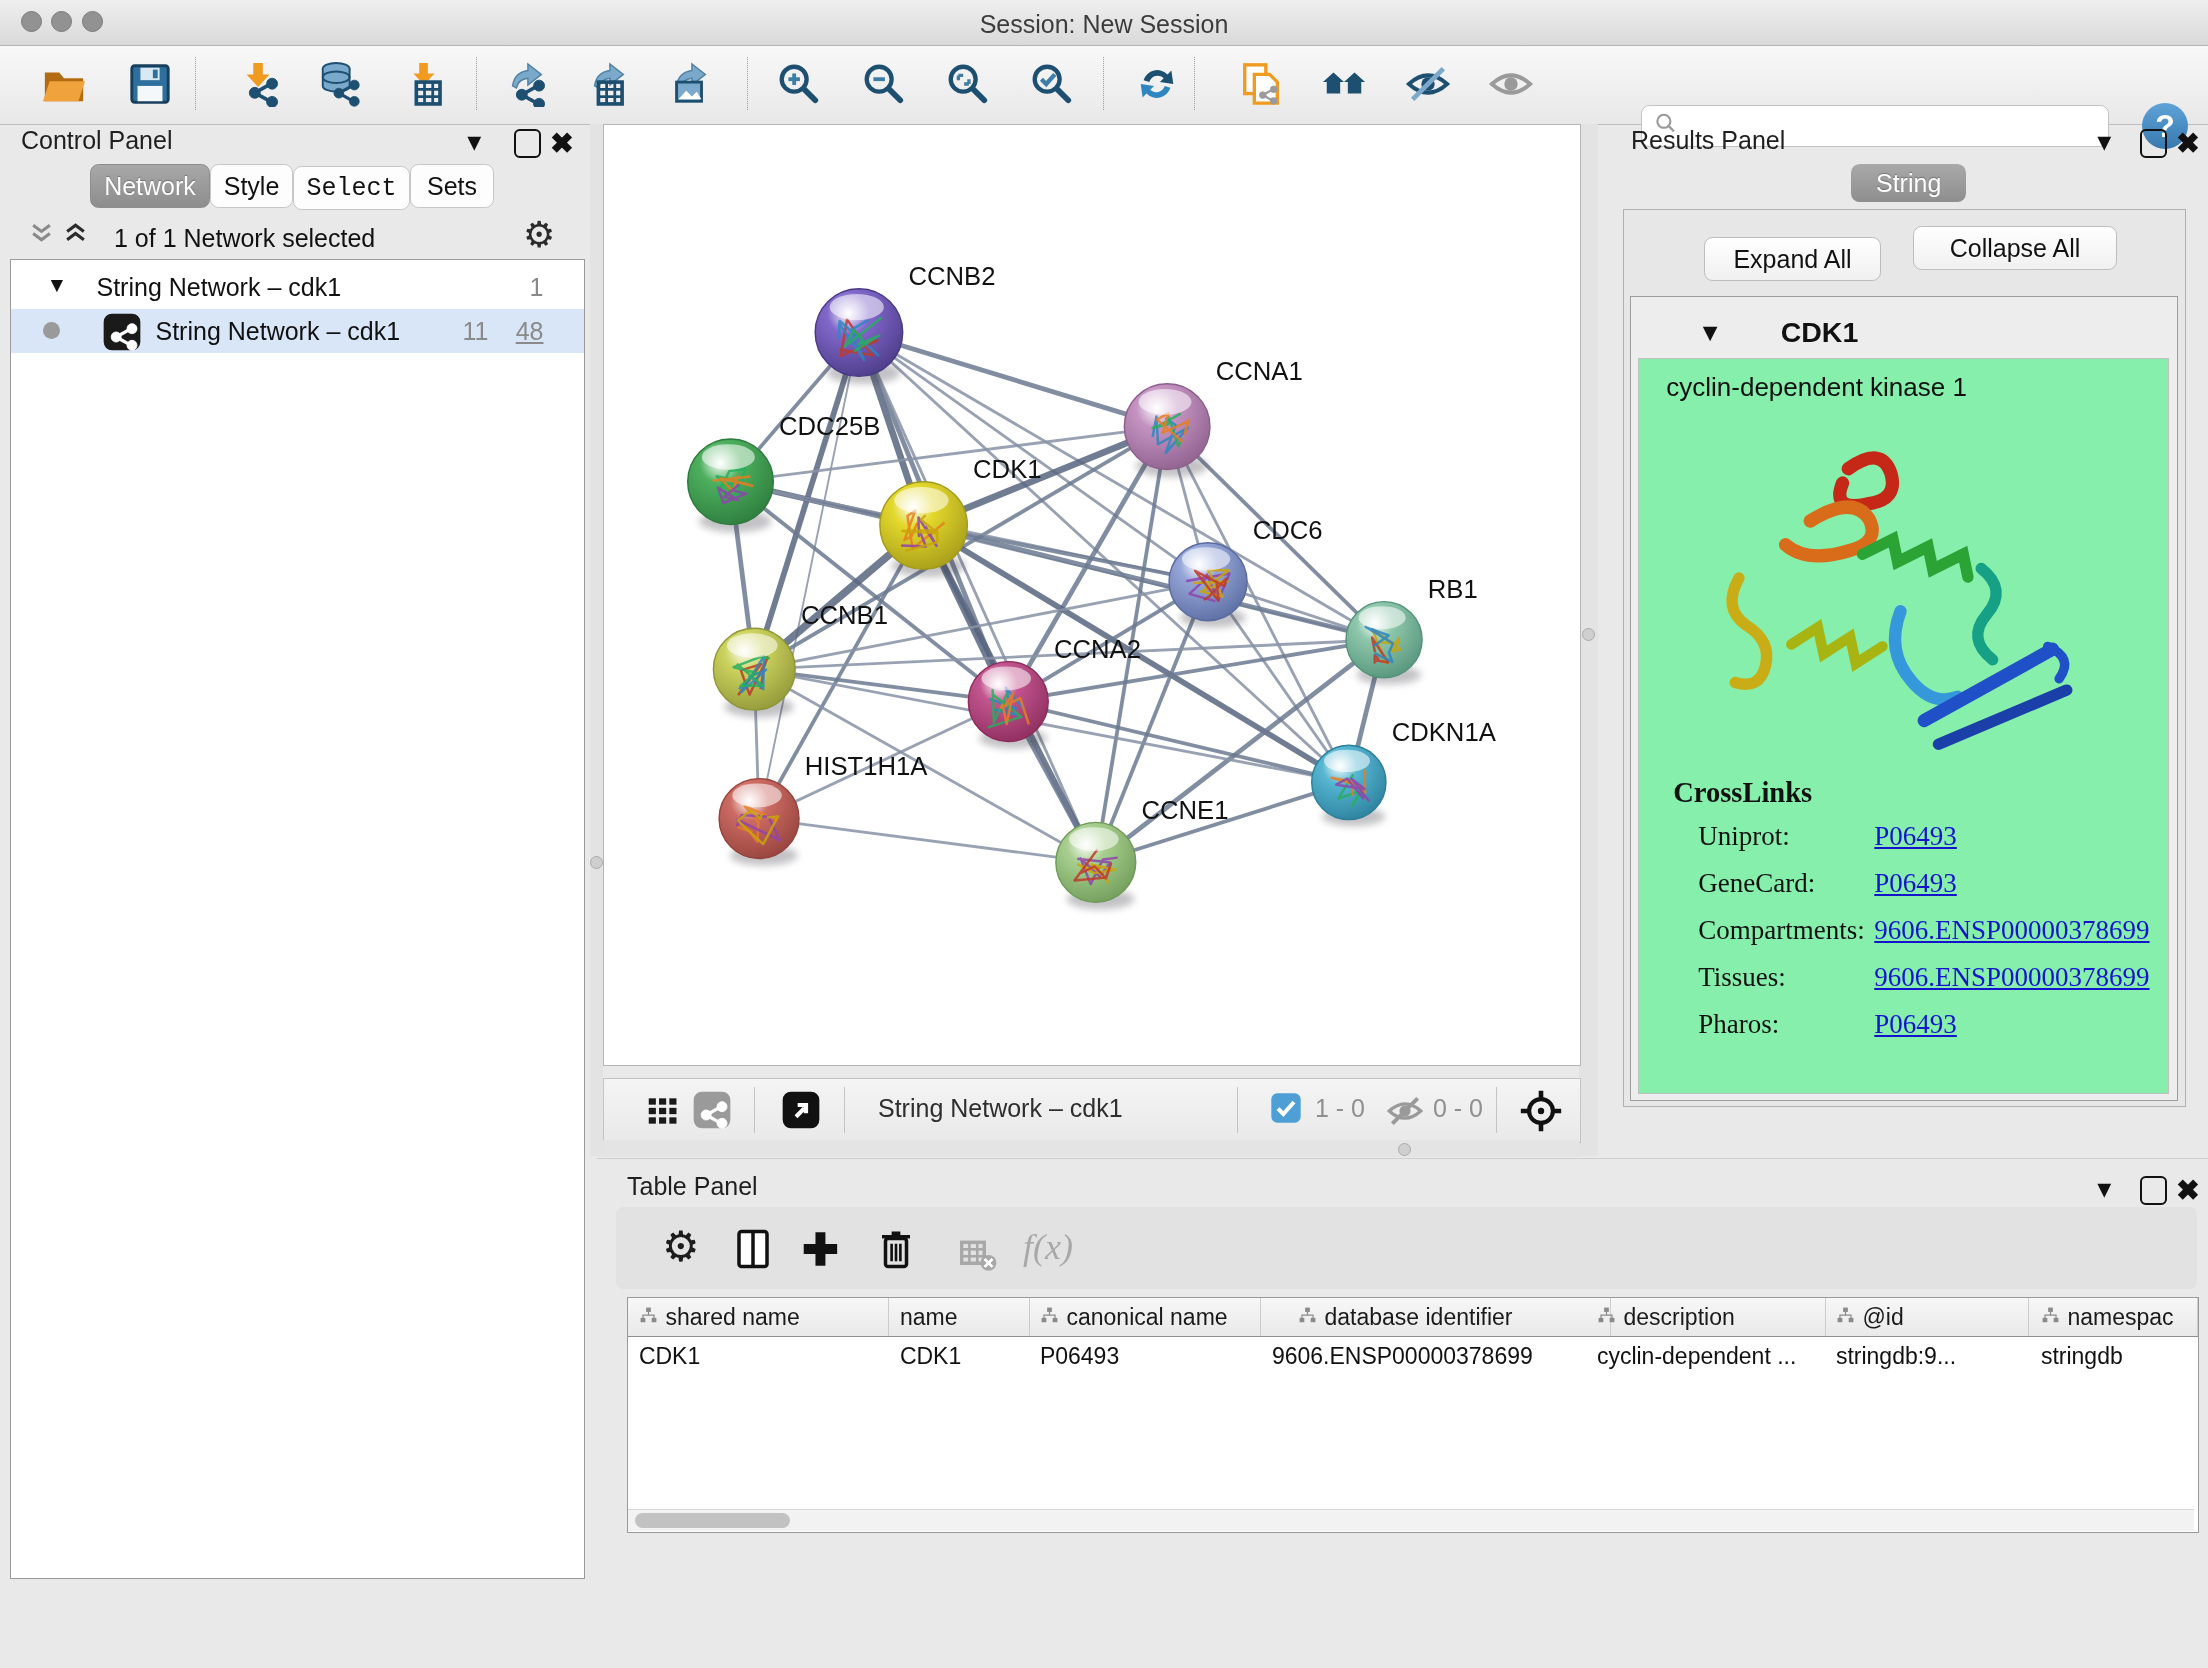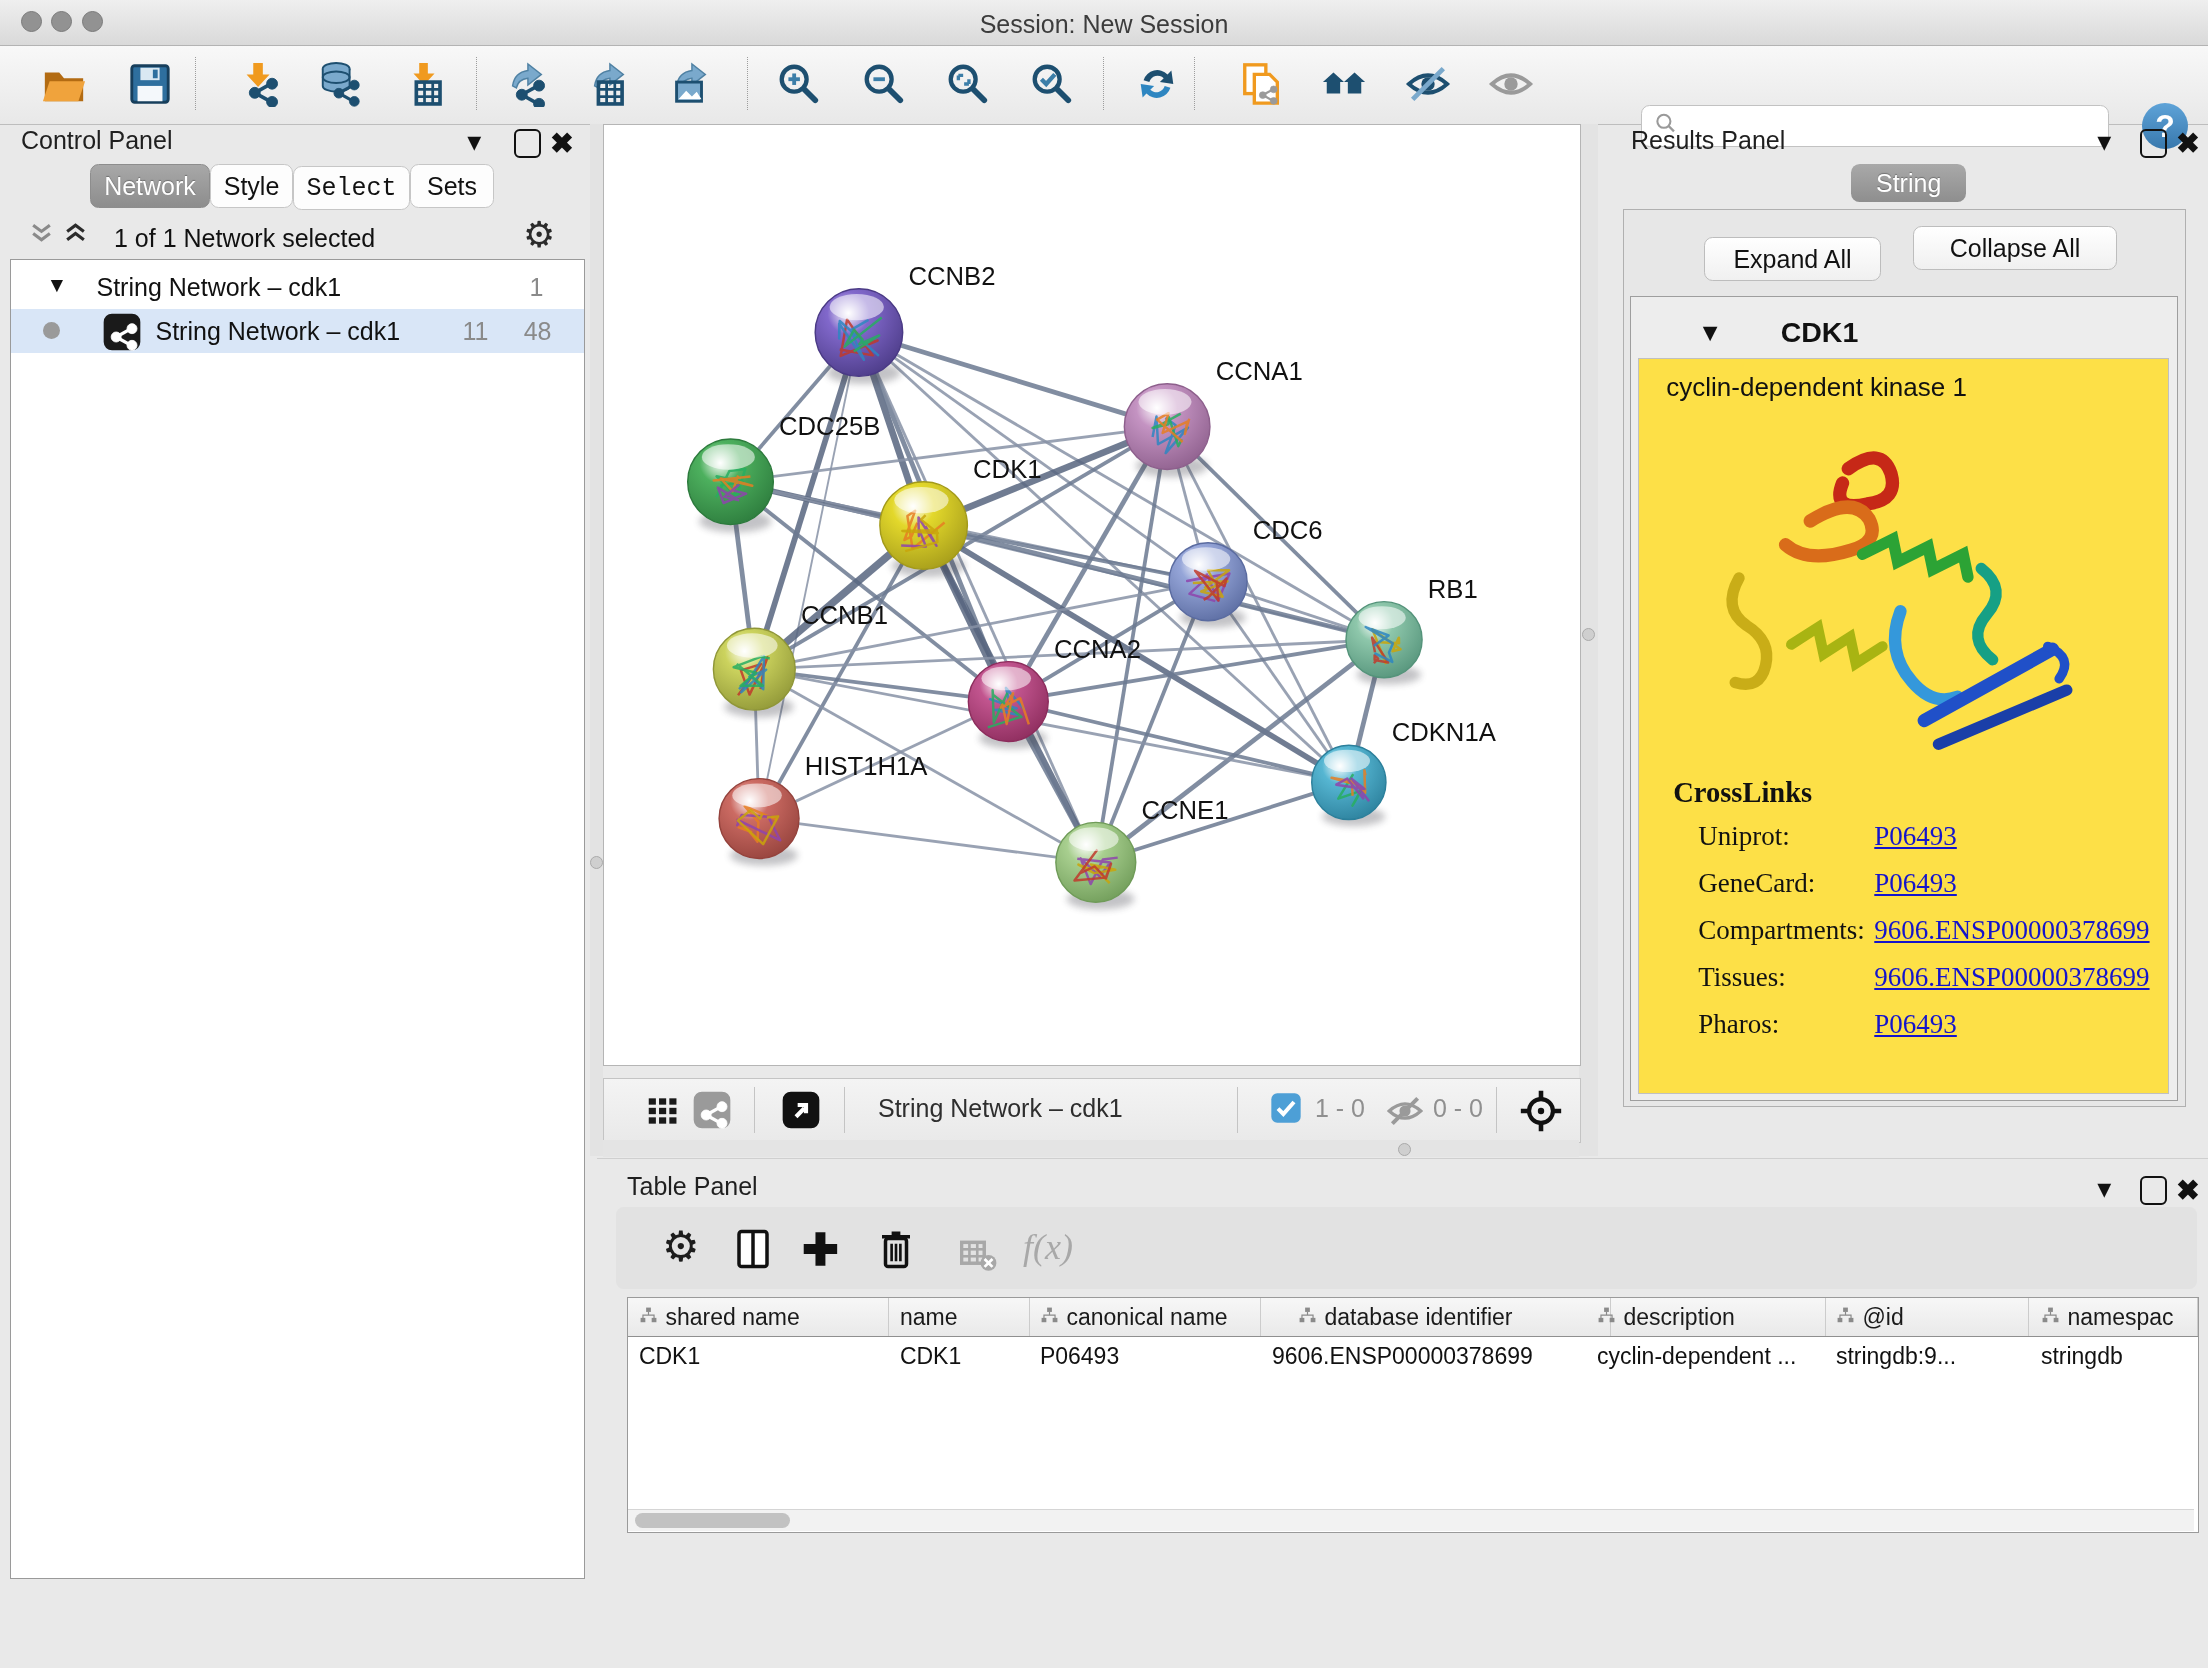--- a/index.html
+++ b/index.html
@@ -44,21 +44,21 @@
   .ntb .lbl{font-size:25px;color:#2e2e2e;}
   .graytxt{color:#8f8f8f;font-size:25px;}
   .vsep{width:0;height:46px;border-left:1px solid #c4c4c4;top:7.6px;}
   
   .rbox{border:1.9px solid #b0b0b0;background:#e7e7e7;}
   .rbtn{height:42px;border:1px solid #bdbdbd;border-radius:8.6px;background:linear-gradient(#ffffff,#f0f0f0);
     font-size:25px;color:#111;display:inline-flex;align-items:center;justify-content:center;}
   .stringtab{height:38px;padding:0 25px;border-radius:8.6px;background:linear-gradient(#a9a9a9,#8e8e8e);
     color:#fff;font-size:25px;display:inline-flex;align-items:center;text-shadow:0 -1px 1px rgba(0,0,0,.3);}
   .sectionbox{border:1.9px solid #9e9e9e;background:#ededed;}
-  .innerbox{border:1px solid #c0c0c0;background:#fde047;}
+  .innerbox{border:1px solid #c0c0c0;background:#86efac;}
   .serif{font-family:"Liberation Serif",serif;}
   .xl-label{font-size:27px;color:#111;}
   .xl-link{font-size:27px;color:#1414cc;text-decoration:underline;}
   
   .ttoolbar{background:#e2e2e2;border-radius:7.6px;}
   .tableouter{background:#fff;border:1.9px solid #9a9a9a;}
   .thead{background:linear-gradient(#f7f7f7,#e9e9e9);border-bottom:1.9px solid #8f8f8f;height:38px;}
   .thcell{position:absolute;top:0;height:38px;display:flex;align-items:center;gap:7.6px;
     font-size:23px;color:#1a1a1a;border-right:1px solid #cccccc;padding-left:11.4px;box-sizing:border-box;}
   .tdcell{position:absolute;top:0;height:38px;display:flex;align-items:center;
@@ -281,21 +281,21 @@
             <g transform="translate(9,14) scale(1)" stroke="#fff" fill="#fff">
   <line x1="8" y1="16" x2="26" y2="6" stroke-width="4"></line>
               <line x1="8" y1="16" x2="26" y2="26" stroke-width="4"></line>
   <circle cx="8" cy="16" r="6"></circle>
               <circle cx="27" cy="6" r="6"></circle>
               <circle cx="27" cy="26" r="6"></circle>
             </g>
           </svg></span>
       <span class="abs" style="left:145px;top:7.6px;">String Network – cdk1</span>
       <span class="count" style="right:95px;top:7.6px;">11</span>
-      <span class="count" style="right:32px;top:7.6px;">48</span>
+      <span class="count" style="right:40px;top:7.6px;text-decoration:underline;">48</span>
       </div>
     </div>
 
   <div class="abs vstrip" style="left:590px;top:124px;width:13.3px;height:1032px;">
     <div class="handle" style="position:absolute;left:0;top:732px;"></div>
   </div>
   <div class="abs vstrip" style="left:1579px;top:124px;width:19px;height:1032px;">
     <div class="handle" style="position:absolute;left:2.9px;top:504px;"></div>
   </div>
 

